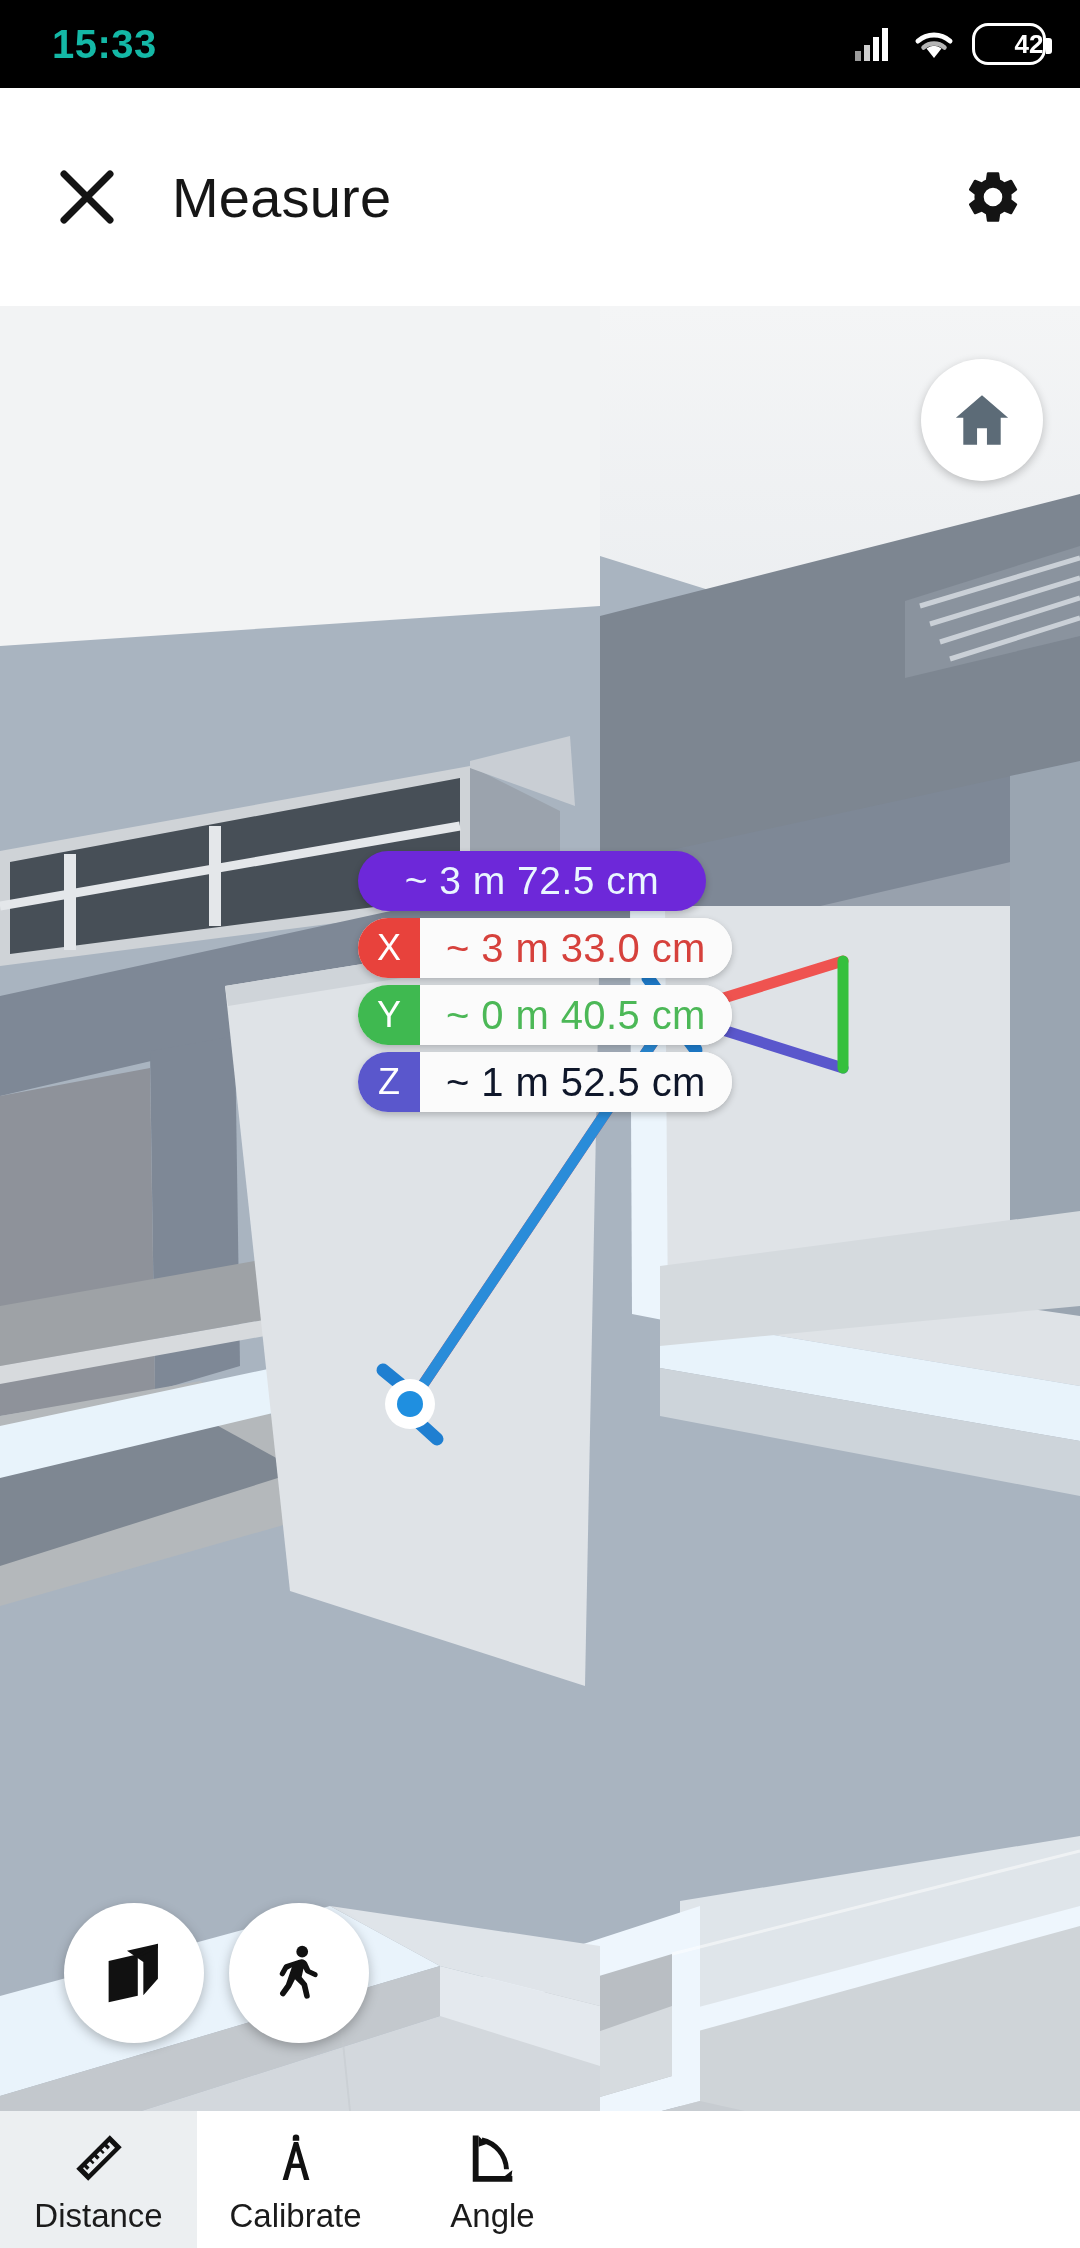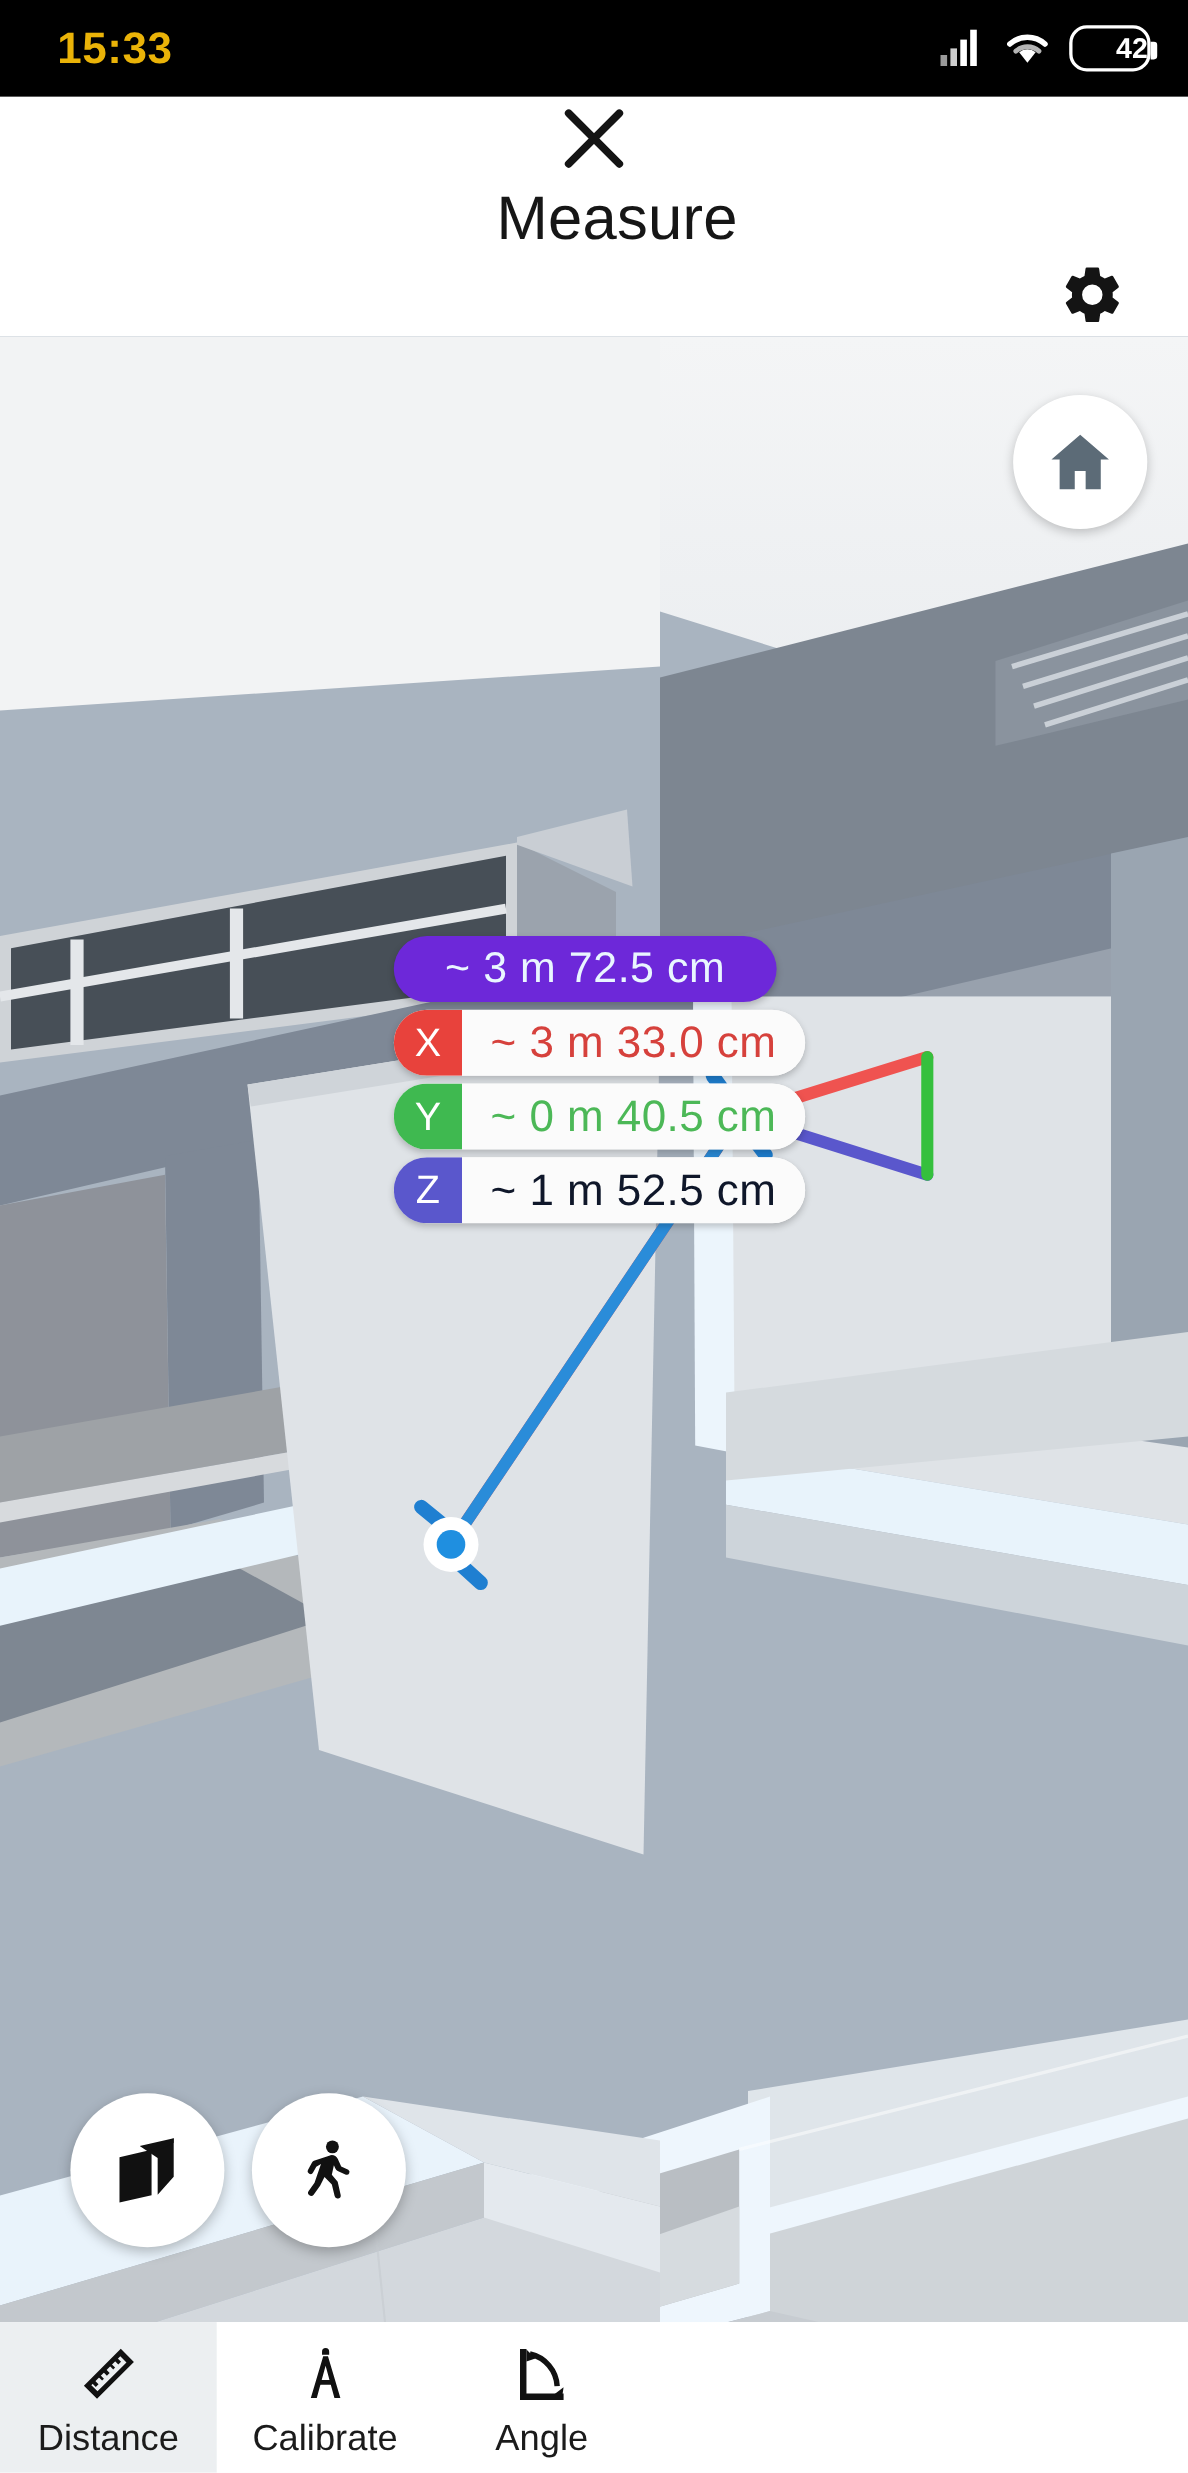--- a/index.html
+++ b/index.html
@@ -10,37 +10,37 @@
     overflow: hidden;
   }
   #phone { position: relative; width: 1080px; height: 2248px; overflow: hidden; }
 
   
   .statusbar {
     position: absolute; top: 0; left: 0; width: 1080px; height: 88px;
     background: #000000; display: flex; align-items: center;
     padding: 0 34px 0 52px;
   }
-  .sb-time { color: #eab308; font-size: 40px; font-weight: 600; letter-spacing: 0.5px; }
+  .sb-time { color: #14b8a6; font-size: 40px; font-weight: 600; letter-spacing: 0.5px; }
   .sb-right { margin-left: auto; display: flex; align-items: flex-end; gap: 16px; }
   .sb-icon { display: block; }
   .battery {
     display: flex; align-items: center; justify-content: center;
     width: 74px; height: 42px; border: 3px solid #ffffff; border-radius: 16px;
     color: #ffffff; font-size: 26px; font-weight: 600; position: relative; padding-left: 40px;
   }
   .battery::after {
     content: ""; position: absolute; right: -9px; top: 12px;
     width: 6px; height: 16px; background: #ffffff; border-radius: 0 3px 3px 0;
   }
 
   
   .appbar {
     position: absolute; top: 88px; left: 0; width: 1080px; height: 218px;
-    background: #ffffff; display: flex; align-items: center; padding: 0 44px 0 44px; flex-direction: column;
+    background: #ffffff; display: flex; align-items: center; padding: 0 44px 0 44px;
   }
   .appbar-close { width: 86px; height: 86px; display:flex; align-items:center; justify-content:center; }
   .appbar-title {
     font-size: 56px; color: #161616; font-weight: 400; margin-left: 42px;
     letter-spacing: 0.2px;
   }
   .appbar-settings { margin-left: auto; width: 86px; height: 86px; display:flex; align-items:center; justify-content:center; }
 
   
   .viewport {

